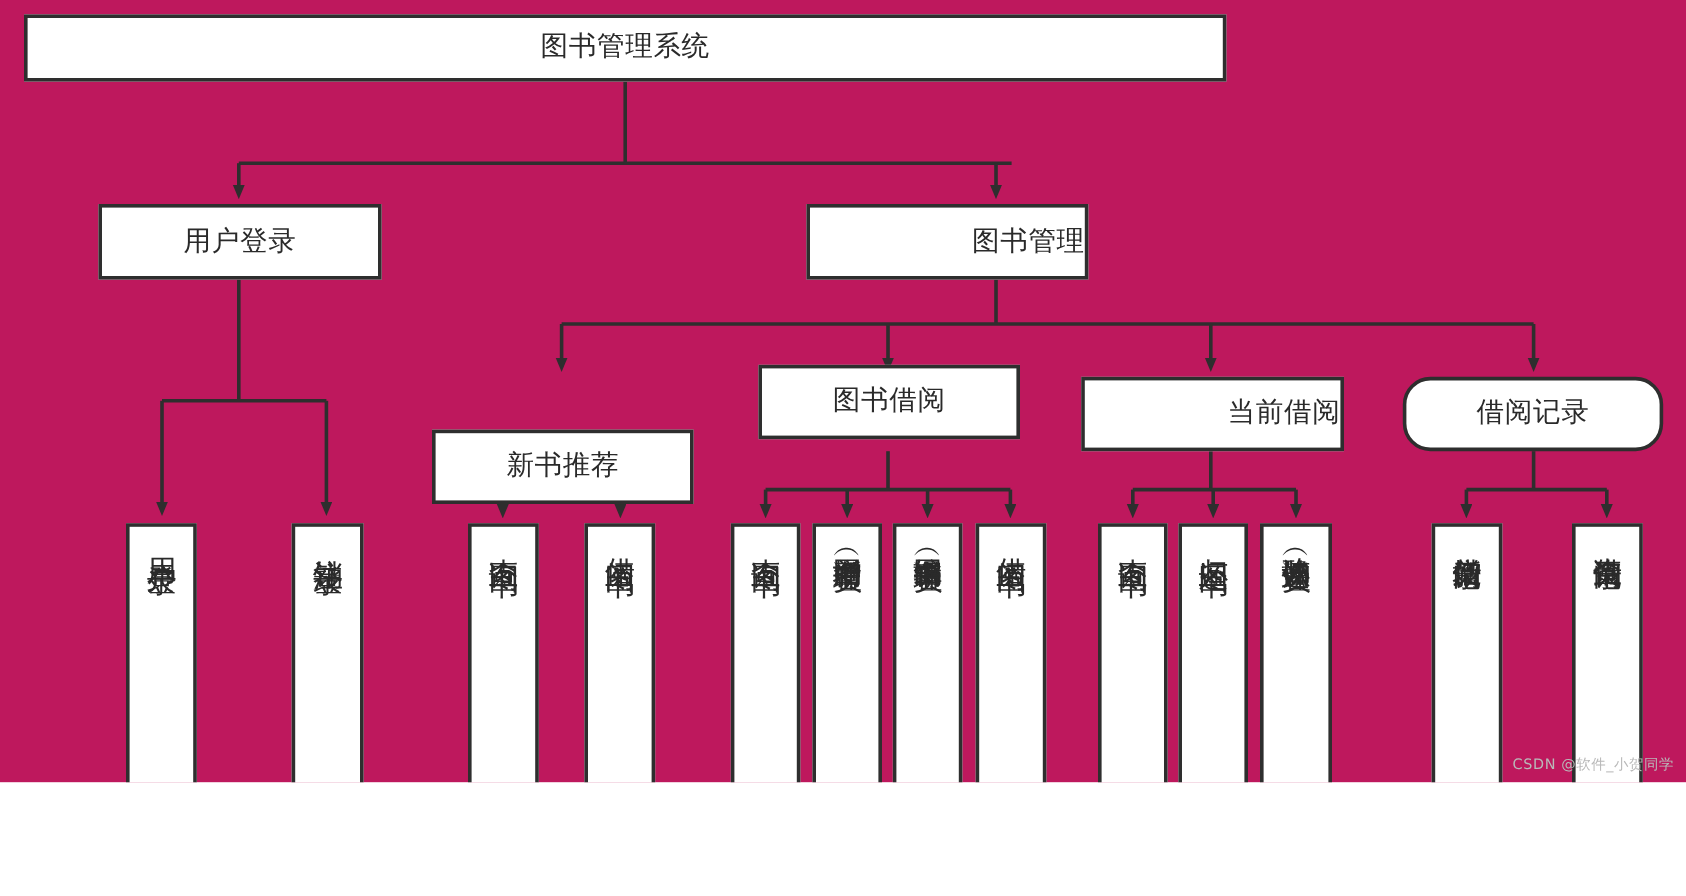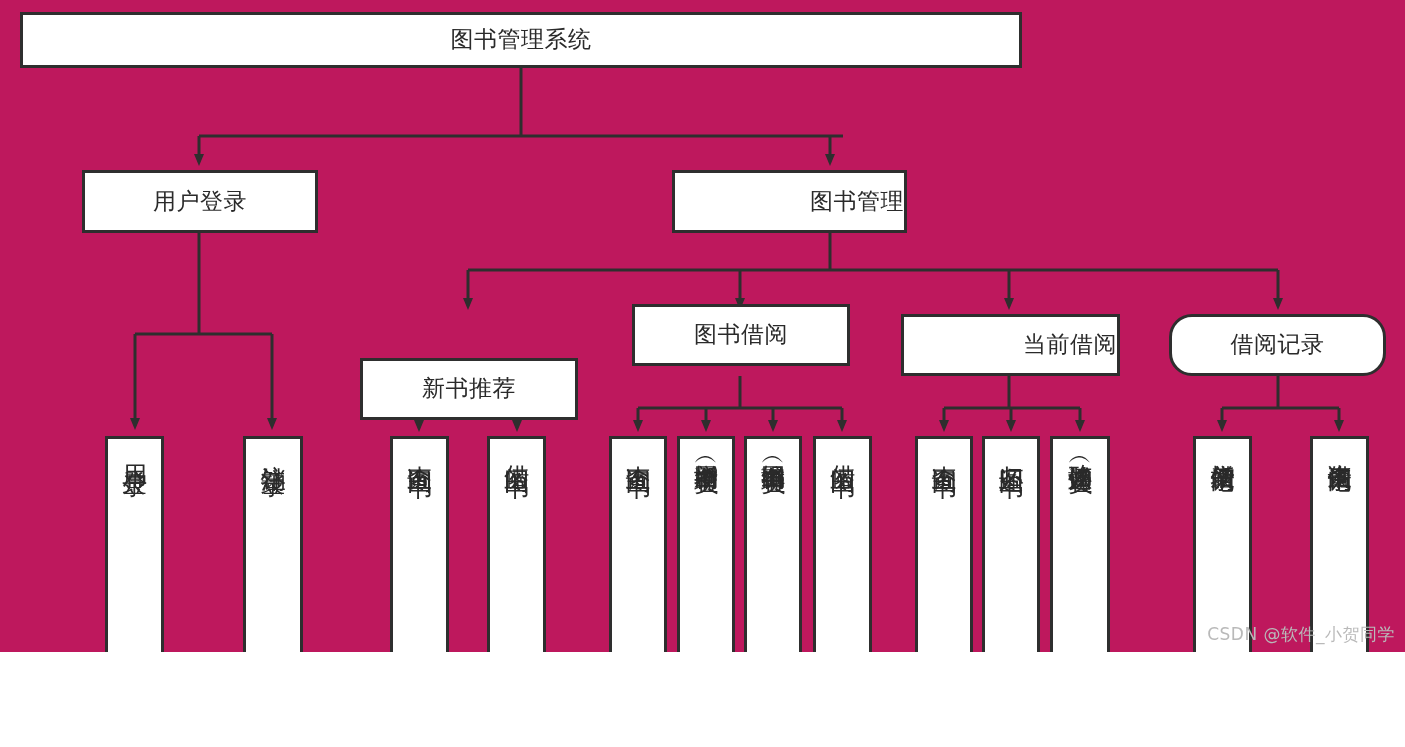--- a/index.html
+++ b/index.html
@@ -56,21 +56,21 @@
     white-space: nowrap;
   }
   .node.vert.tight .label {
     font-size: 24px;
     letter-spacing: 1px;
   }
   #watermark {
     position: absolute;
     right: 10px;
     bottom: 6px;
-    font-size: 17px;
+    font-size: 12px;
     color: #b9b9b9;
     letter-spacing: 0.5px;
     white-space: nowrap;
     margin-left: 15px;
   }
 </style>
 </head>
 <body>
 
 <div id="canvas">

